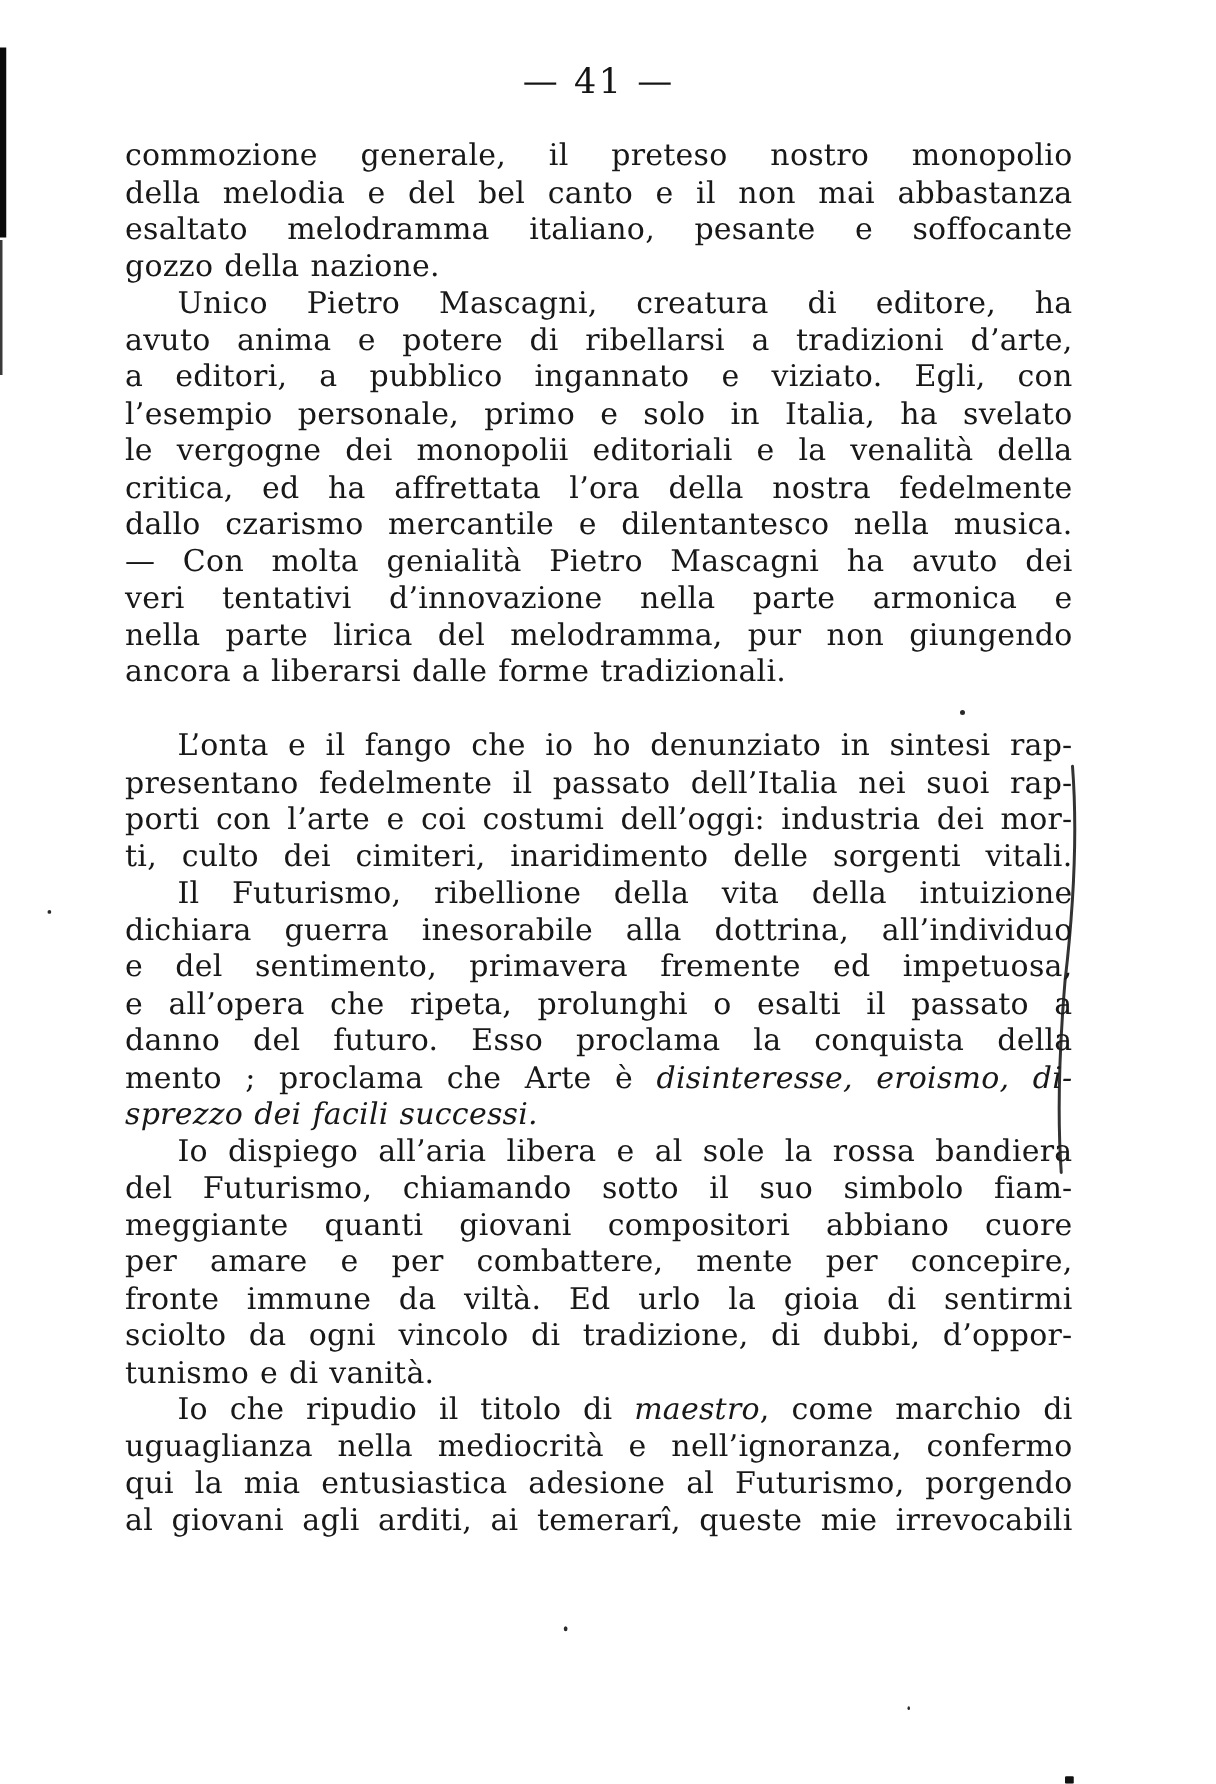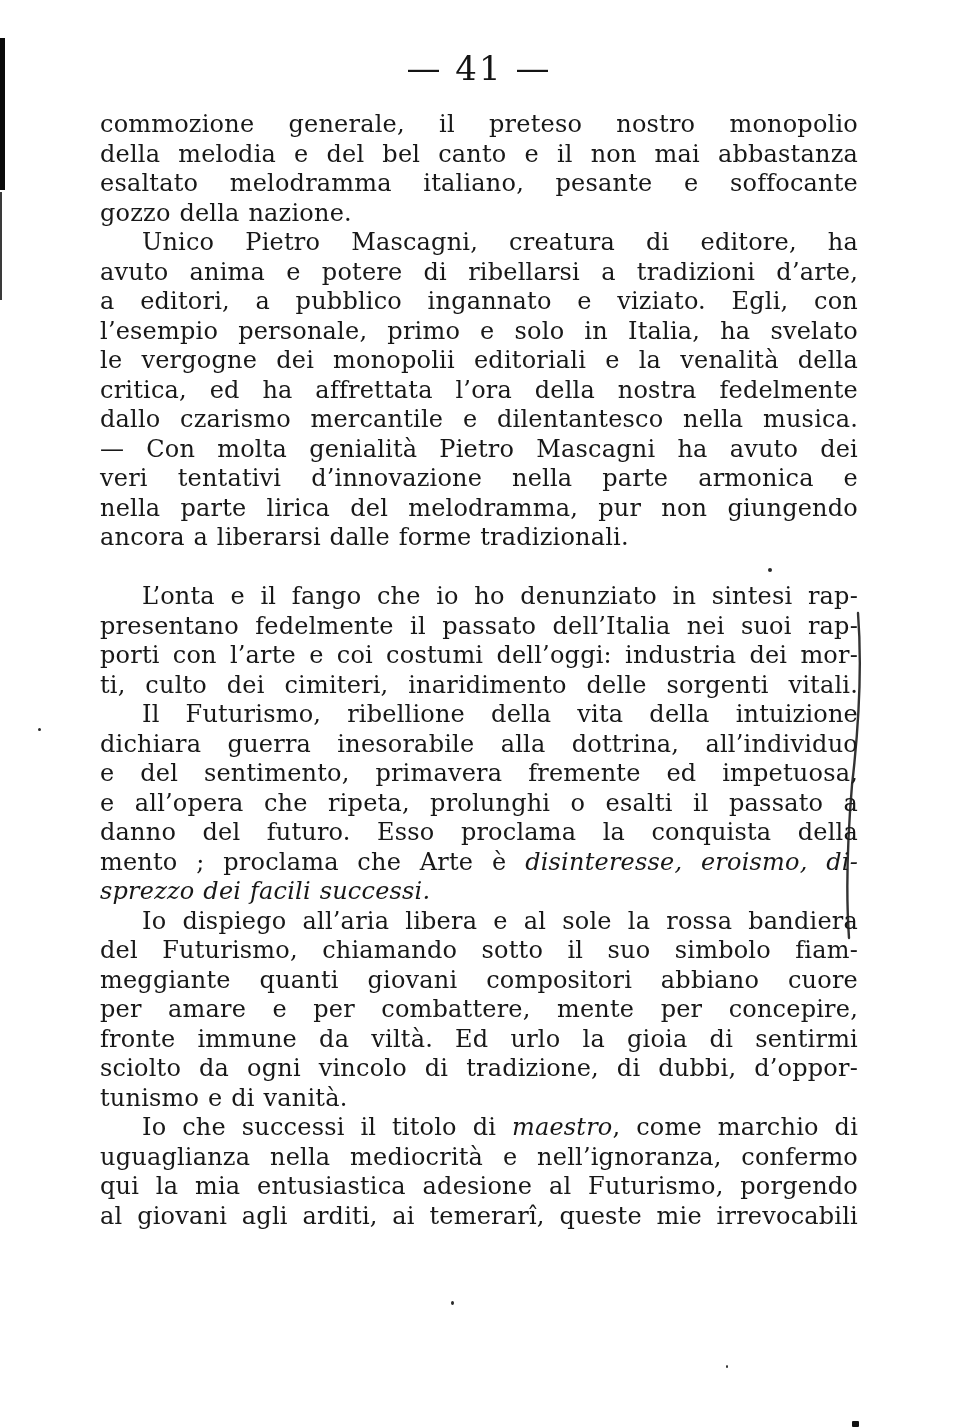--- a/index.html
+++ b/index.html
@@ -10,21 +10,21 @@
     color: #1b1b1b;
     position: relative;
     overflow: hidden;
   }
   .page { position: absolute; inset: 0; background: #fff; }
 
   .page-header {
     position: absolute;
     left: 100px; top: 48px; width: 758px;
     text-align: center;
-    font-size: 34px;
+    font-size: 28px;
     letter-spacing: 2px;
     color: #141414;
   }
 
   .text-block {
     position: absolute;
     left: 100px; top: 110px; width: 758px;
   }
   .paragraph { margin: 0; padding: 0; }
   .paragraph.space-before { margin-top: 29.5px; }
@@ -109,21 +109,21 @@
       <div class="paragraph">
         <div class="line indent"><span>Io dispiego all’aria libera e al sole la rossa bandiera</span></div>
         <div class="line"><span>del Futurismo, chiamando sotto il suo simbolo fiam-</span></div>
         <div class="line"><span>meggiante quanti giovani compositori abbiano cuore</span></div>
         <div class="line"><span>per amare e per combattere, mente per concepire,</span></div>
         <div class="line"><span>fronte immune da viltà. Ed urlo la gioia di sentirmi</span></div>
         <div class="line"><span>sciolto da ogni vincolo di tradizione, di dubbi, d’oppor-</span></div>
         <div class="line no-justify"><span>tunismo e di vanità.</span></div>
       </div>
       <div class="paragraph">
-        <div class="line indent"><span>Io che successi il titolo di </span><em>maestro</em><span>, come marchio di</span></div>
+        <div class="line indent"><span>Io che ripudio il titolo di </span><em>maestro</em><span>, come marchio di</span></div>
         <div class="line"><span>uguaglianza nella mediocrità e nell’ignoranza, confermo</span></div>
         <div class="line"><span>qui la mia entusiastica adesione al Futurismo, porgendo</span></div>
         <div class="line"><span>al giovani agli arditi, ai temerarî, queste mie irrevocabili</span></div>
       </div>
     </div>
 
   <div class="edge-strip-top"></div>
   <div class="edge-strip-bottom"></div>
 
   <svg class="margin-line-svg" viewBox="0 0 30 345" xmlns="http://www.w3.org/2000/svg">

